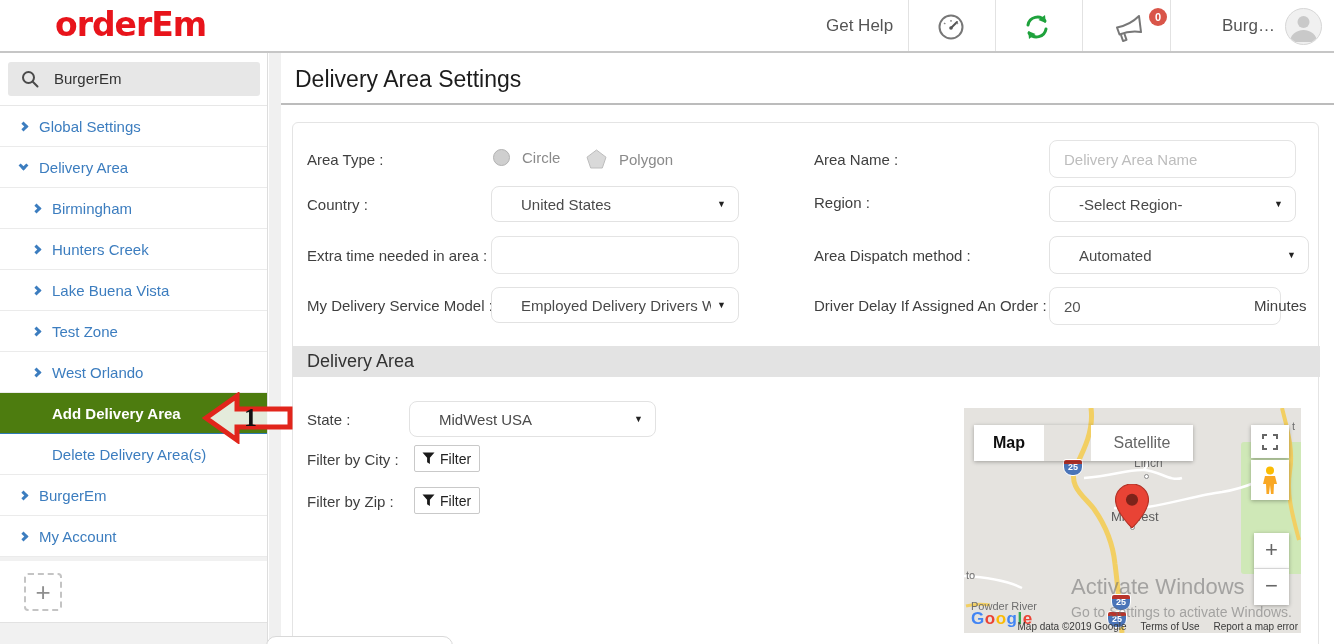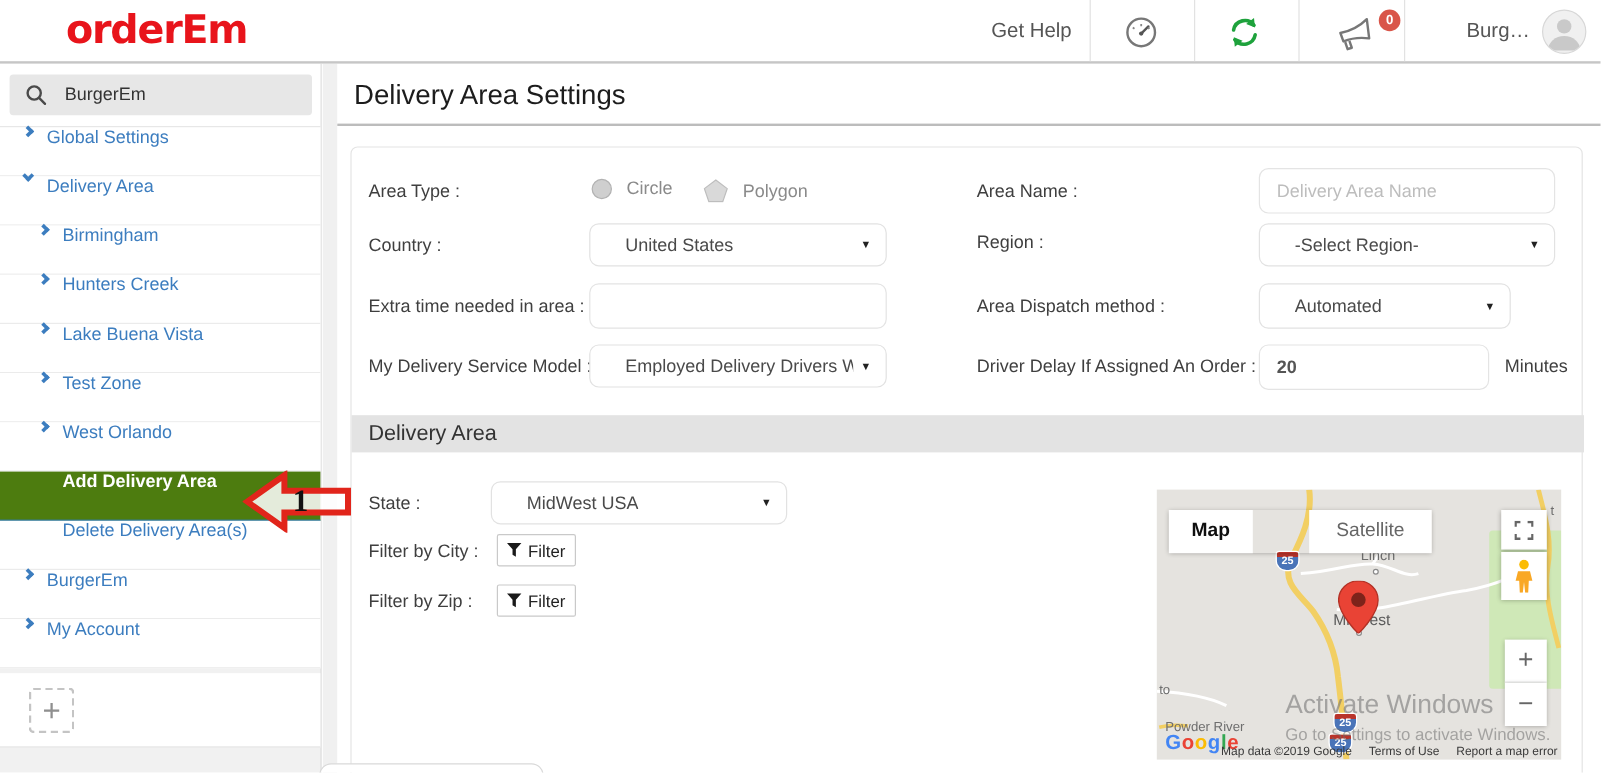--- a/index.html
+++ b/index.html
@@ -17,21 +17,21 @@
   .acct { position:absolute; left:1222px; top:16px; font-size:17px; color:#555; }
   .avatar { position:absolute; left:1285px; top:8px; width:37px; height:37px; border-radius:50%; background:#f0f0f0; border:1px solid #d7d7d7; overflow:hidden; }
 
   
   .sidebar { position:absolute; left:0; top:53px; width:268px; height:591px; background:#f1f1f1; border-right:1px solid #ddd; z-index:3; }
   .search-row { position:relative; height:53px; background:#fff; border-bottom:1px solid #e7e7e7; }
   .search-box { position:absolute; left:8px; top:9px; width:252px; height:34px; background:#e7e7e7; border-radius:3px; }
   .search-box svg { position:absolute; left:13px; top:8px; }
   .search-text { position:absolute; left:46px; top:0; line-height:34px; font-size:15px; color:#333; }
   .menu { background:#fff; }
-  .mi { display:flex; height:41px; background:#fff; border-bottom:1px solid #ebebeb; color:#3c7dbf; font-size:15px; cursor:pointer; }
+  .mi { display:flex; align-items:center; height:41px; background:#fff; border-bottom:1px solid #ebebeb; color:#3c7dbf; font-size:15px; cursor:pointer; }
   .mi .chev { display:inline-block; width:7px; height:7px; border-right:3px solid currentColor; border-bottom:3px solid currentColor; margin-right:12px; flex:0 0 auto; }
   .chev.right { transform:rotate(-45deg); }
   .chev.down  { transform:rotate(45deg); margin-top:-4px; }
   .mi.lvl1 { padding-left:20px; }
   .mi.lvl2 { padding-left:33px; }
   .mi.nochev.lvl2 { padding-left:52px; }
   .mi.active { background:#4d7c0f; color:#fff; font-weight:bold; border-bottom-color:#2e7bb4; }
   .add-biz { position:relative; margin-top:4px; height:62px; background:#fff; border-bottom:1px solid #e2e2e2; cursor:pointer; }
   .plus-box { position:absolute; left:24px; top:12px; width:38px; height:38px; border:2px dashed #c4c4c4; border-radius:4px; color:#8f8f8f; font-size:26px; text-align:center; line-height:34px; }
   .add-biz-label { position:absolute; left:66px; top:10px; width:196px; text-align:center; color:#3c7dbf; font-size:15px; line-height:21px; }
@@ -232,33 +232,33 @@
       <div class="lbl" style="left:521px;top:71px">Region :</div>
       <div class="sel" style="left:756px;top:63px;width:247px">
         <span class="sel-text">-Select Region-</span>
           <span class="caret">▼</span>
       </div>
 
       <div class="lbl" style="left:14px;top:124px">Extra time needed in area :</div>
       <input class="inp" style="left: 198px; top: 113px; width: 248px;">
 
       <div class="lbl" style="left:521px;top:124px">Area Dispatch method :</div>
-      <div class="sel" style="left:756px;top:113px;width:210px;height:38px">
+      <div class="sel" style="left:756px;top:113px;width:260px;height:38px">
         <span class="sel-text">Automated</span>
           <span class="caret">▼</span>
       </div>
 
       <div class="lbl" style="left:14px;top:174px">My Delivery Service Model :</div>
       <div class="sel" style="left:198px;top:164px;width:248px">
         <span class="sel-text">Employed Delivery Drivers With</span>
           <span class="caret">▼</span>
       </div>
 
       <div class="lbl" style="left:521px;top:174px">Driver Delay If Assigned An Order :</div>
-      <input class="inp" style="left: 756px; top: 164px; width: 192px; font-weight: bold;" value="20">
+      <input class="inp" style="left: 756px; top: 164px; width: 232px;" value="20">
       <div class="lbl" style="left:961px;top:174px">Minutes</div>
 
       <div class="section-bar">Delivery Area</div>
 
       <div class="lbl" style="left:14px;top:288px">State :</div>
       <div class="sel" style="left:116px;top:278px;width:247px">
         <span class="sel-text">MidWest USA</span>
           <span class="caret">▼</span>
       </div>
 

